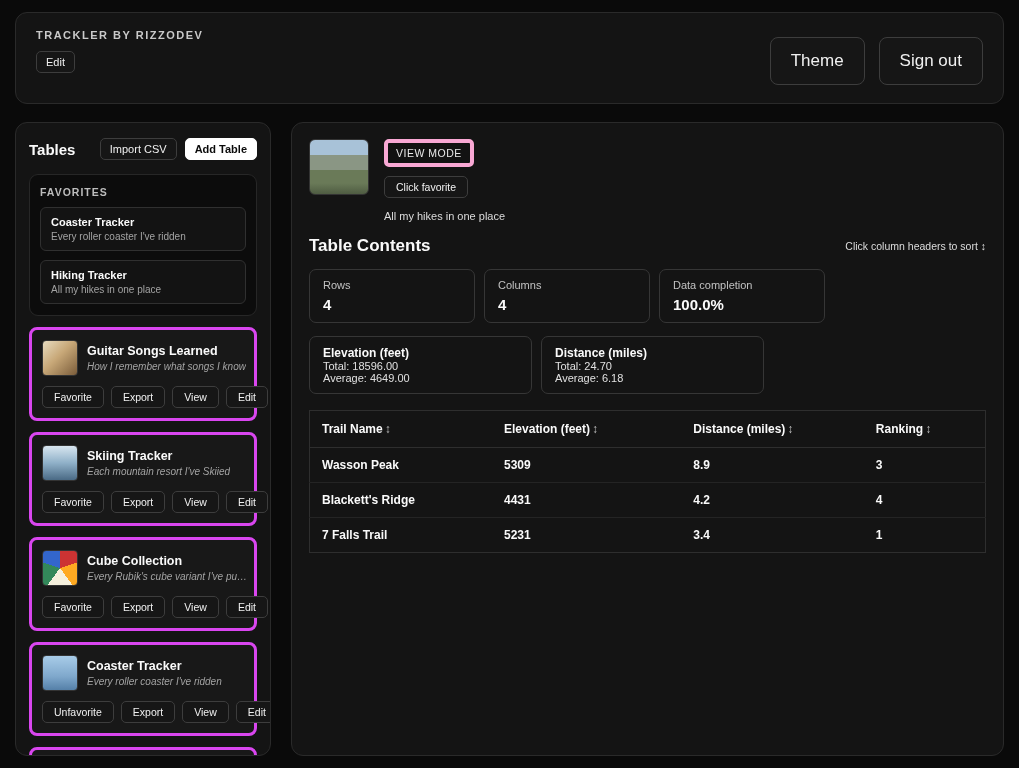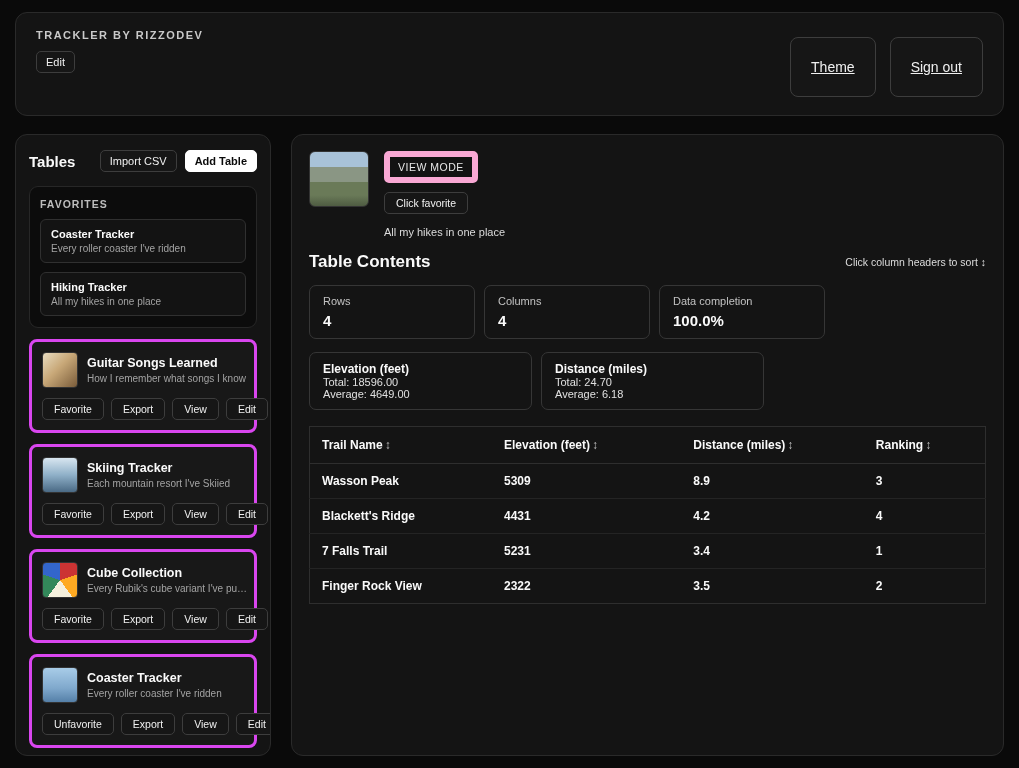--- a/index.html
+++ b/index.html
@@ -21,21 +21,21 @@
   .welcome { font-size:21px; font-weight:bold; }
   .btn {
     background:#161616; border:1px solid #3d3d3d; color:#f0f0f0;
     border-radius:7px; font-size:12px; padding:6px 14px; cursor:pointer;
     font-family:"Liberation Sans", sans-serif;
   }
   .btn.small { font-size:11px; padding:4px 9px; border-radius:5px; }
   .btn.tiny { font-size:10.5px; padding:4px 11px; border-radius:5px; }
   .btn.primary { background:#ffffff; color:#0a0a0a; border-color:#ffffff; font-weight:bold; }
   .header-actions { display:flex; gap:14px; margin-top:8px; }
-  .header-actions .btn { padding:21px 20px; border-radius:8px; font-size:14px;text-decoration:underline; }
+  .header-actions .btn { padding:13px 20px; border-radius:8px; font-size:17px; }
 
   
   .content { display:flex; gap:20px; flex:1; min-height:0; }
 
   
   .sidebar { width:256px; flex:none; padding:15px 13px; overflow:hidden; }
   .sidebar-head { display:flex; align-items:center; gap:8px; }
   .sidebar-title { font-size:15px; font-weight:bold; flex:1; }
 
   .fav-box { background:#0c0c0c; border:1px solid #272727; border-radius:9px; padding:11px 10px; margin-top:14px; }
@@ -46,30 +46,30 @@
 
   .table-card { background:#181818; border:3px solid #d946ef; border-radius:8px; padding:10px; margin-top:11px; }
   .table-card-top { display:flex; gap:9px; align-items:center; }
   .thumb { width:36px; height:36px; border-radius:4px; flex:none; border:1px solid #333; }
   .thumb-guitar { background:linear-gradient(135deg,#e8dcc0 0%,#c8a878 45%,#7a5c3a 100%); }
   .thumb-ski { background:linear-gradient(180deg,#d8e6f0 0%,#8fb0c8 50%,#4a6a85 100%); }
   .thumb-cube { background:conic-gradient(#cc3333 0 20%, #ffaa22 20% 40%, #f5f0dd 40% 60%, #33885a 60% 80%, #3366cc 80% 100%); }
   .thumb-coaster { background:linear-gradient(180deg,#a8cce8 0%,#7fa8cc 60%,#5580a8 100%); }
   .thumb-hike { background:linear-gradient(180deg,#9ab4cc 0 30%,#77826a 30% 65%,#55604a 65% 100%); }
   .table-card-name { font-size:12.5px; font-weight:bold; }
-  .table-card-desc { font-size:10px; color:#a3a3a3; margin-top:3px; white-space:nowrap; overflow:hidden; text-overflow:ellipsis; max-width:160px; }
+  .table-card-desc { font-size:10px; color:#a3a3a3; margin-top:3px; white-space:nowrap; overflow:hidden; text-overflow:ellipsis; max-width:160px;font-style:italic; }
   .table-card-actions { display:flex; gap:7px; margin-top:10px; }
 
   
   .main { flex:1; padding:16px 17px; overflow:hidden; }
   .main-head { display:flex; gap:15px; }
   .main-thumb { width:60px; height:56px; border-radius:6px; flex:none; border:1px solid #333;
     background:linear-gradient(180deg,#a8c2d8 0 28%,#8a9684 28% 55%,#6a7a58 55% 80%,#4f5c42 100%); }
   .badge {
-    display:inline-block; background:#121212; border:6px solid #f9a8d4; color:#e8e8e8;
+    display:inline-block; background:#121212; border:4px solid #f9a8d4; color:#e8e8e8;
     border-radius:5px; font-size:10.5px; padding:4px 8px; letter-spacing:0.5px; cursor:pointer;
   }
   .main-head-col { display:flex; flex-direction:column; align-items:flex-start; gap:9px; }
   .main-desc { font-size:11px; color:#dcdcdc; margin-top:3px; }
 
   .section-row { display:flex; align-items:center; justify-content:space-between; margin-top:14px; }
   .section-title { font-size:17px; font-weight:bold; }
   .sort-hint { font-size:10.5px; color:#dcdcdc; }
 
   .stats-row { display:flex; gap:9px; margin-top:13px; }
@@ -274,24 +274,18 @@
             <td class="c2">4431</td>
             <td class="c3">4.2</td>
             <td class="c4">4</td>
           </tr>
           <tr>
             <td class="c1">7 Falls Trail</td>
             <td class="c2">5231</td>
             <td class="c3">3.4</td>
             <td class="c4">1</td>
           </tr>
-          <tr>
-            <td class="c1">Finger Rock View</td>
-            <td class="c2">2322</td>
-            <td class="c3">3.5</td>
-            <td class="c4">2</td>
-          </tr>
         </tbody>
       </table>
     </div>
 
   </div>
 </div>
 
 </body></html>

